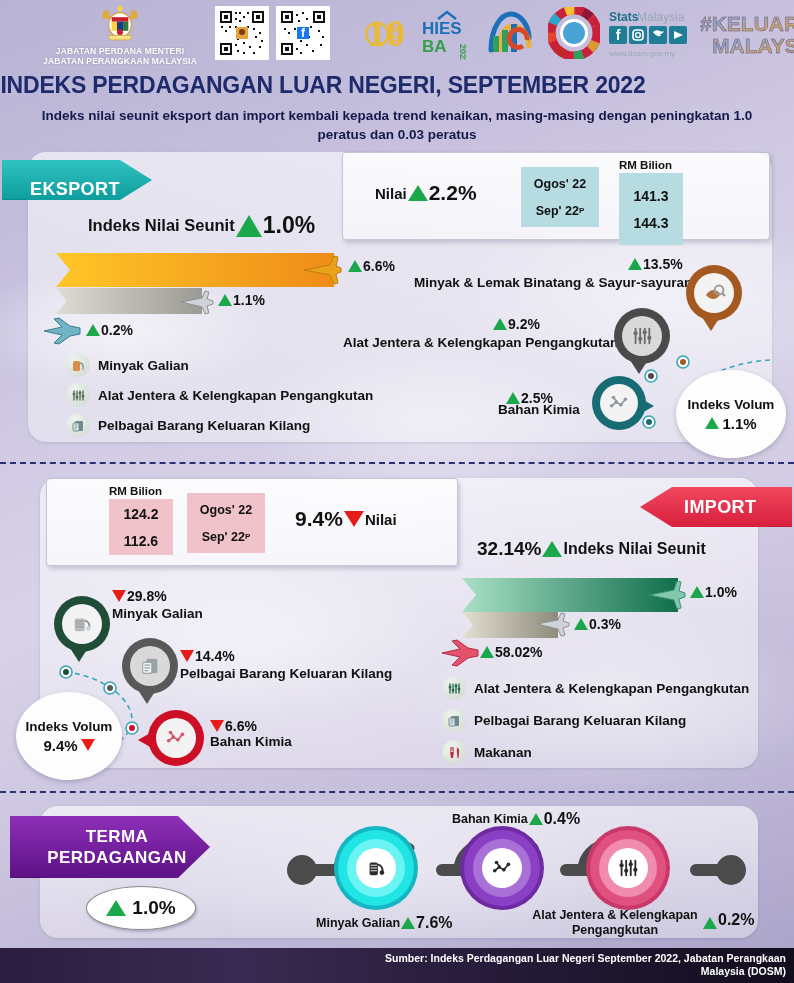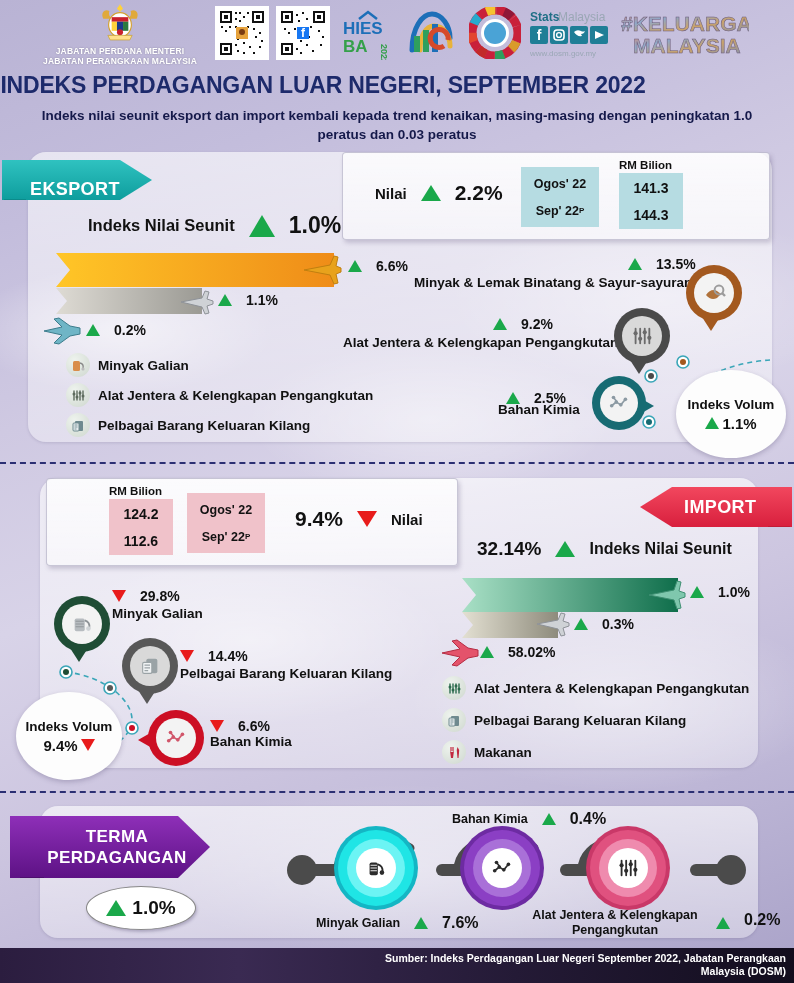--- a/index.html
+++ b/index.html
@@ -92,21 +92,21 @@
   .tri-up{ display:inline-block; width:0;height:0;border-left:10px solid transparent;
     border-right:10px solid transparent;border-bottom:16px solid #1aa84a; vertical-align:-2px; }
   .tri-up.sm{ border-left-width:7px;border-right-width:7px;border-bottom-width:12px; }
   .tri-up.lg{ border-left-width:13px;border-right-width:13px;border-bottom-width:22px; }
   .tri-dn{ display:inline-block; width:0;height:0;border-left:10px solid transparent;
     border-right:10px solid transparent;border-top:16px solid #e81b1b; vertical-align:-1px; }
   .tri-dn.sm{ border-left-width:7px;border-right-width:7px;border-top-width:12px; }
 
   .lbl{ font-size:13.5px; font-weight:700; color:#111; }
   .pct{ font-size:14px; font-weight:700; color:#111; }
-  .row{ position:absolute; display:flex; align-items:center; gap:14px; white-space:nowrap; }
+  .row{ position:absolute; display:flex; align-items:center; gap:1px; white-space:nowrap; }
 
   
   .vbox{ position:absolute; display:flex; flex-direction:column; justify-content:center;
     align-items:center; font-size:12.5px; font-weight:700; color:#111; }
   .vbox div{ height:27px; display:flex; align-items:center; }
   .caplabel{ position:absolute; font-size:11.5px; font-weight:700; color:#111; }
 
   
   .nilai-card{ position:absolute; border-radius:4px;
     background:linear-gradient(180deg,rgba(255,255,255,.78),rgba(255,255,255,.55));
@@ -248,20 +248,30 @@
             <rect x="22" y="44" width="2" height="2"></rect>
             <rect x="42" y="36" width="2" height="2"></rect>
           <rect x="18" y="40" width="2" height="2"></rect>
             <rect x="30" y="28" width="2" height="2"></rect>
         </g>
         <rect x="19" y="19" width="12" height="12" fill="#1877f2"></rect>
         <text x="25" y="29" font-size="12" fill="#fff" text-anchor="middle" font-family="Liberation Sans, sans-serif" font-weight="bold">f</text>
       </svg>
     </div>
 
+    <div class="badge-10">
+      <svg viewBox="0 0 72 54" width="72" height="54">
+        <text x="30" y="40" font-size="38" font-weight="bold" fill="#e9b93a" font-family="Liberation Serif, serif">10</text>
+        <g stroke="#e9b93a" stroke-width="1.6" fill="none">
+          <path d="M50 18 l12 5 -12 5"></path>
+            <path d="M50 28 l14 5 -14 5"></path>
+        </g>
+        <circle cx="40" cy="28" r="11" fill="none" stroke="#e9b93a" stroke-width="2.5"></circle>
+      </svg>
+    </div>
 
     <div class="badge-hies">
       <svg viewBox="0 0 62 54" width="62" height="54">
         <path d="M22 13 l9-7 9 7" fill="none" stroke="#1d6fb8" stroke-width="2.5"></path>
         <text x="6" y="28" font-size="17" font-weight="bold" fill="#1d6fb8" font-family="Liberation Sans, sans-serif">HIES</text>
         <text x="6" y="46" font-size="17" font-weight="bold" fill="#35a04a" font-family="Liberation Sans, sans-serif">BA</text>
         <text x="44" y="38" font-size="9" font-weight="bold" fill="#35a04a" font-family="Liberation Sans, sans-serif" transform="rotate(90 44 38)">2022</text>
       </svg>
     </div>
 
@@ -352,21 +362,21 @@
     <span style="font-size:21px;font-weight:700;color:#111;">2.2%</span>
   </div>
   <div class="vbox" style="left:178px; top:14px; width:78px; height:60px; background:#b6dce2;">
     <div>Ogos' 22</div>
     <div>
         <span>Sep' 22</span>
         <sup style="font-size:8px">P</sup>
       </div>
   </div>
   <div class="caplabel" style="left:276px; top:6px;">RM Bilion</div>
-  <div class="vbox" style="left:276px; top:20px; width:64px; height:56px; background:#b6dce2; font-size:14px;">
+  <div class="vbox" style="left:276px; top:20px; width:64px; height:72px; background:#b6dce2; font-size:14px;">
     <div>141.3</div>
     <div>144.3</div>
   </div>
 </div>
 
 <div class="bar" style="left:56px; top:253px; width:278px; background:linear-gradient(90deg,#ffc627,#ef8c18);"></div>
 <svg class="plane" style="left:300px; top:252px;" width="44" height="36" viewBox="0 0 44 36">
   <path d="M4 18 L30 13 L34 4 L38 5 L36 14 L41 16 L41 20 L36 22 L38 31 L34 32 L30 23 L4 18z" fill="#e8a21c" stroke="#c07f10" stroke-width="1"></path>
 </svg>
 <div class="row" style="left:348px; top:258px;">

